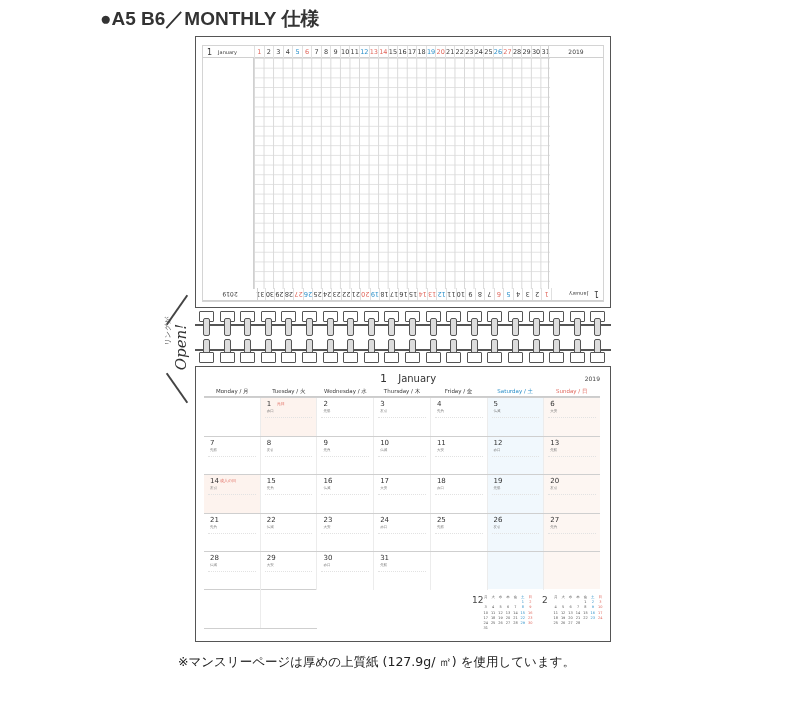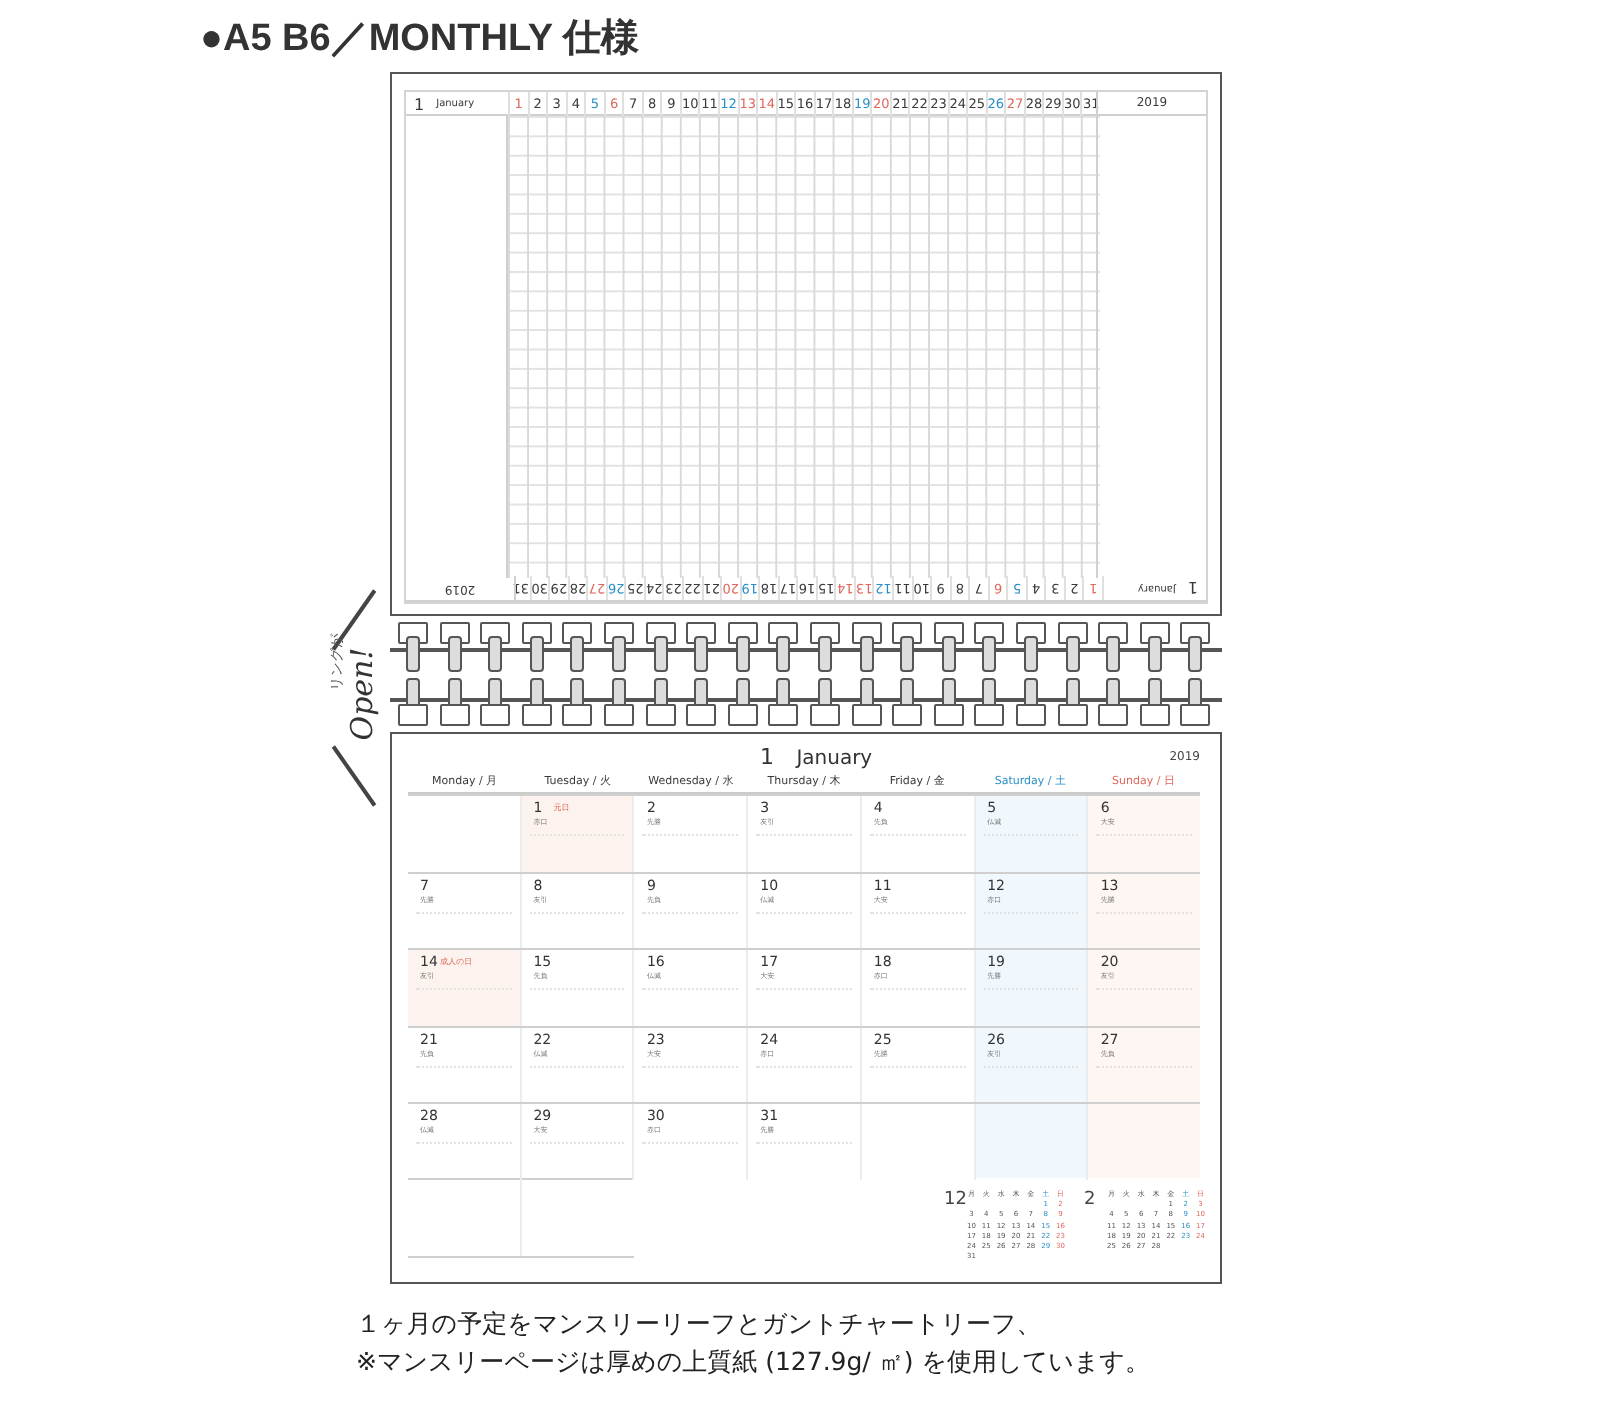--- a/index.html
+++ b/index.html
@@ -580,15 +580,14 @@
         <span class="sun">24</span>
         <span>25</span>
         <span>26</span>
         <span>27</span>
         <span>28</span>
       </div>
   </div>
 </div>
 
 <div class="desc">
-  <div>１ヶ月の予定をマンスリーリーフとガントチャートリーフ、</div>
   <div>※マンスリーページは厚めの上質紙 (127.9g/ ㎡) を使用しています。</div>
 </div>
 
 </body></html>

